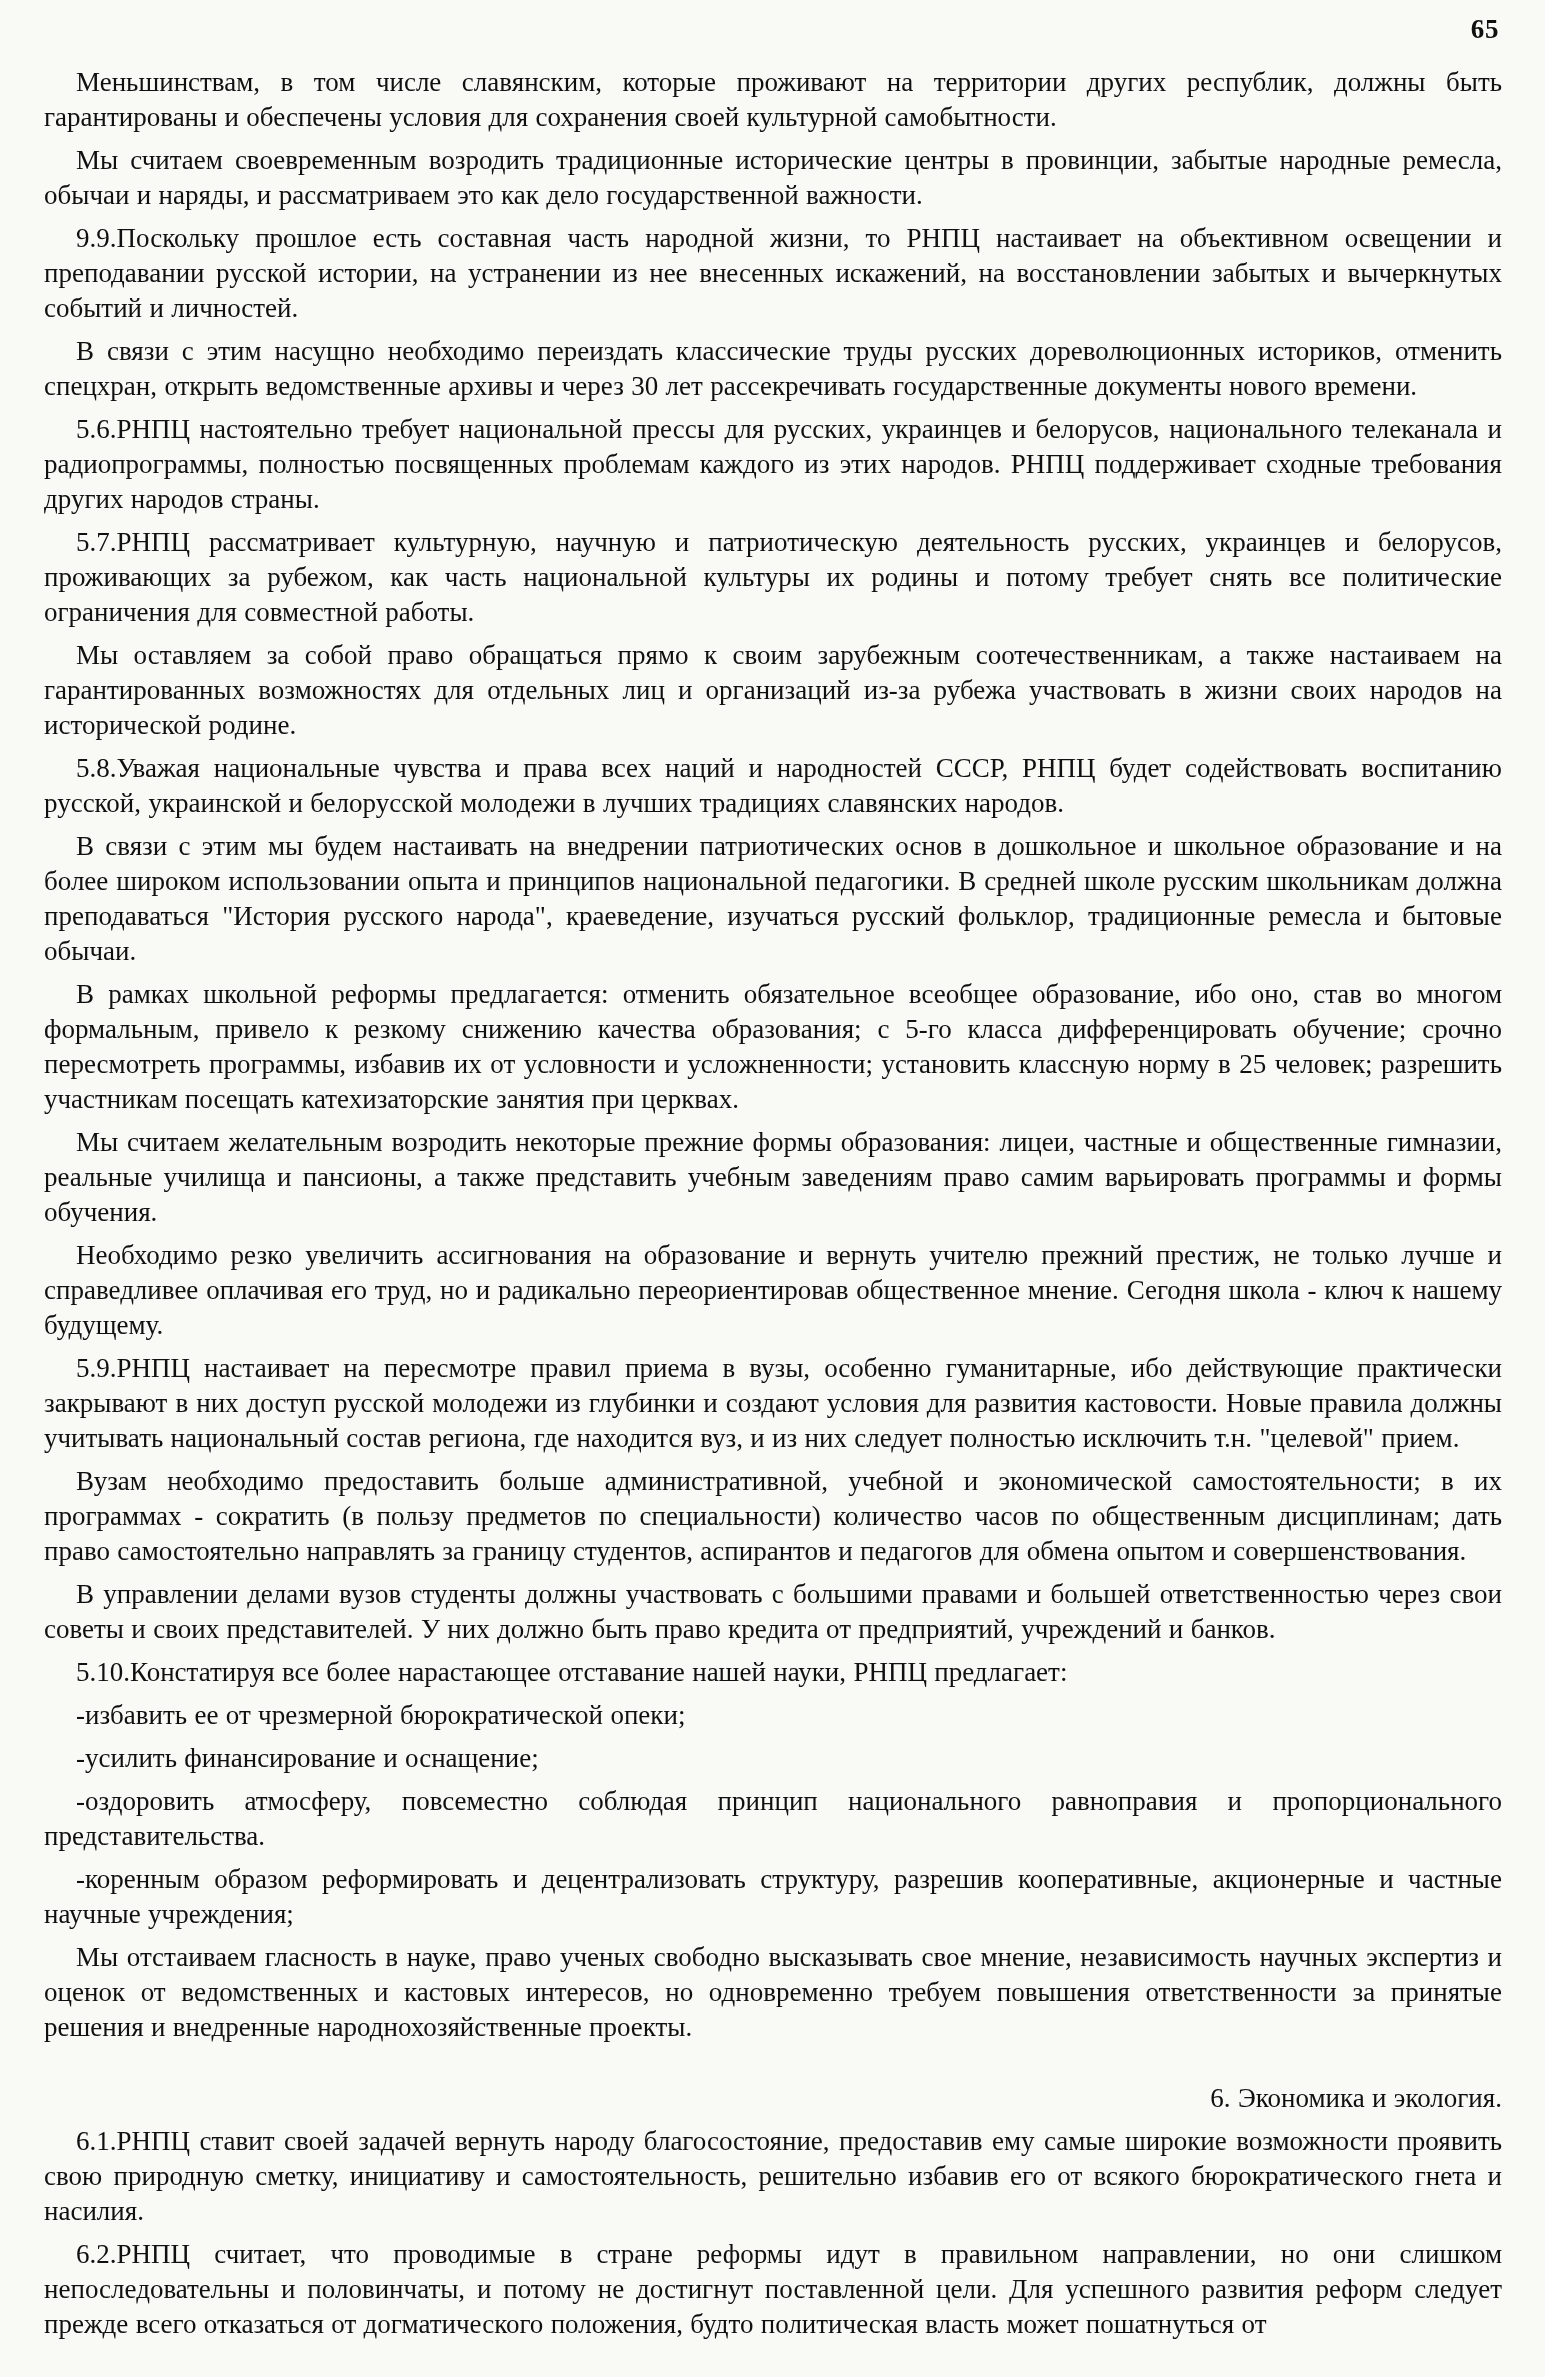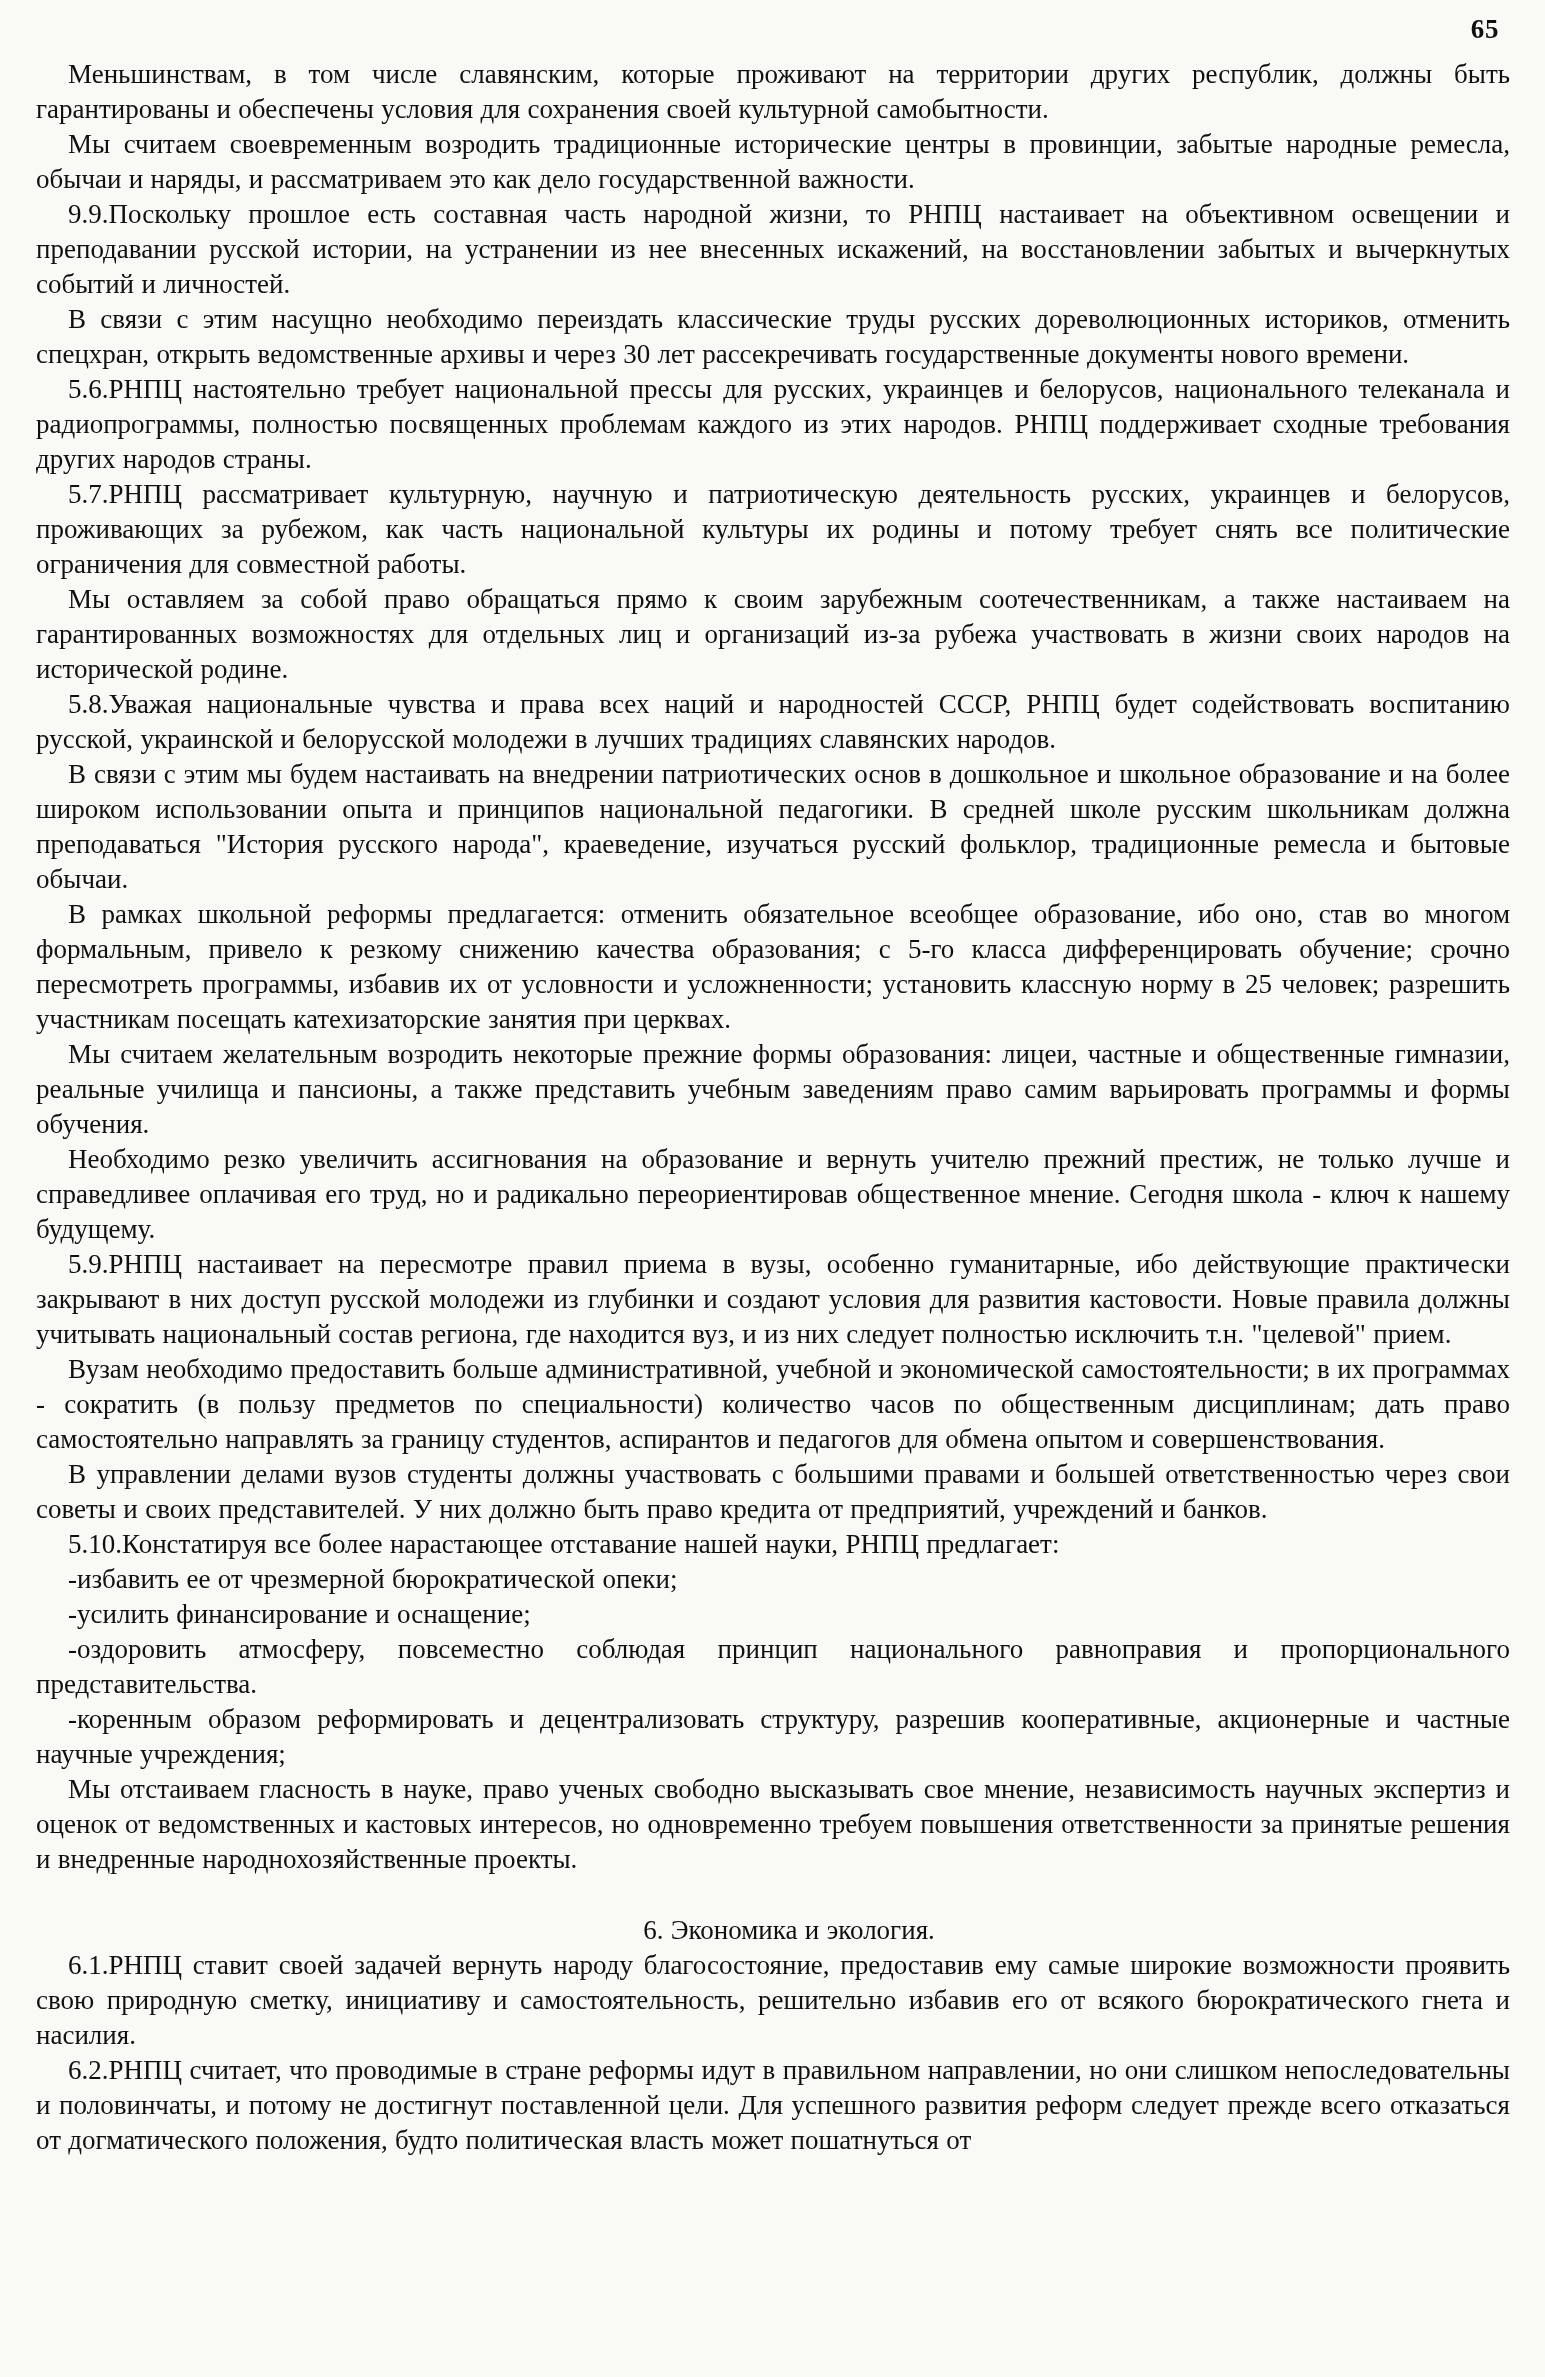--- a/index.html
+++ b/index.html
@@ -26,28 +26,28 @@
     top: 11.6px;
     right: 46px;
     font-size: 27px;
     font-weight: bold;
     letter-spacing: 0.6px;
   }
   .body-text {
     width: 100%;
   }
   .para {
-    margin: 0;
+    margin: 8px;
     text-align: justify;
     text-indent: 32px;
     word-spacing: 0.6px;
   }
   .section-heading {
     margin-top: 36px;
-    text-align: center;
+    text-align: right;
   }
 </style>
 </head>
 <body>
 
 <div class="page">
 
   <div class="page-number">65</div>
 
   <div class="body-text">

